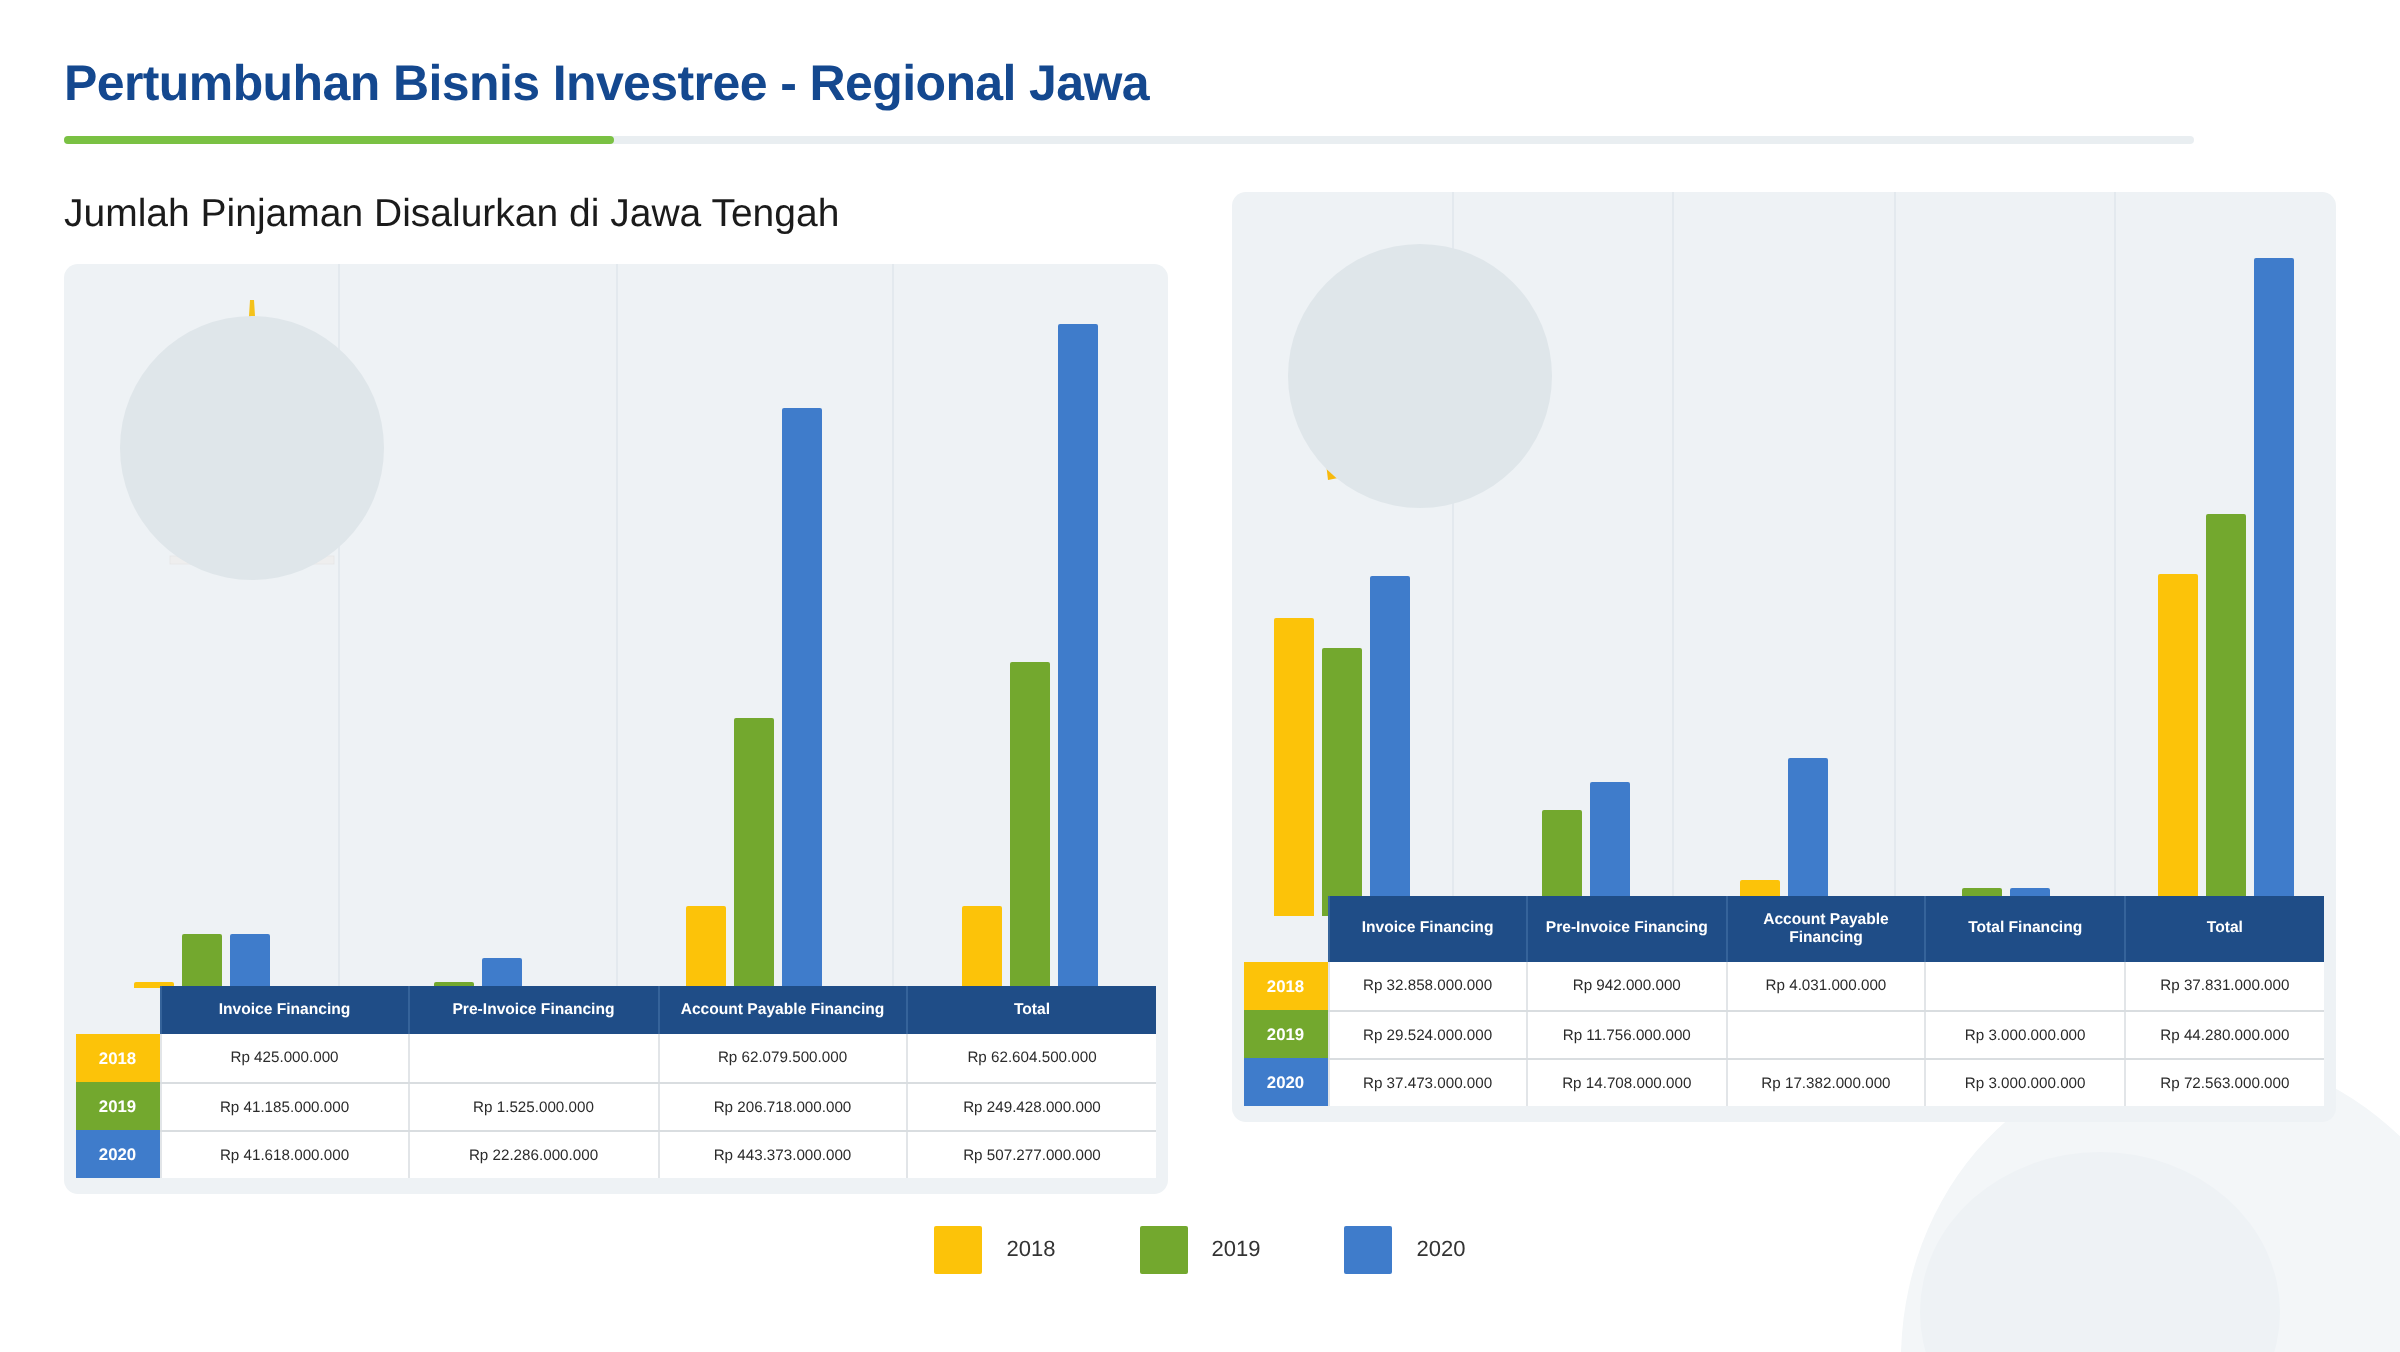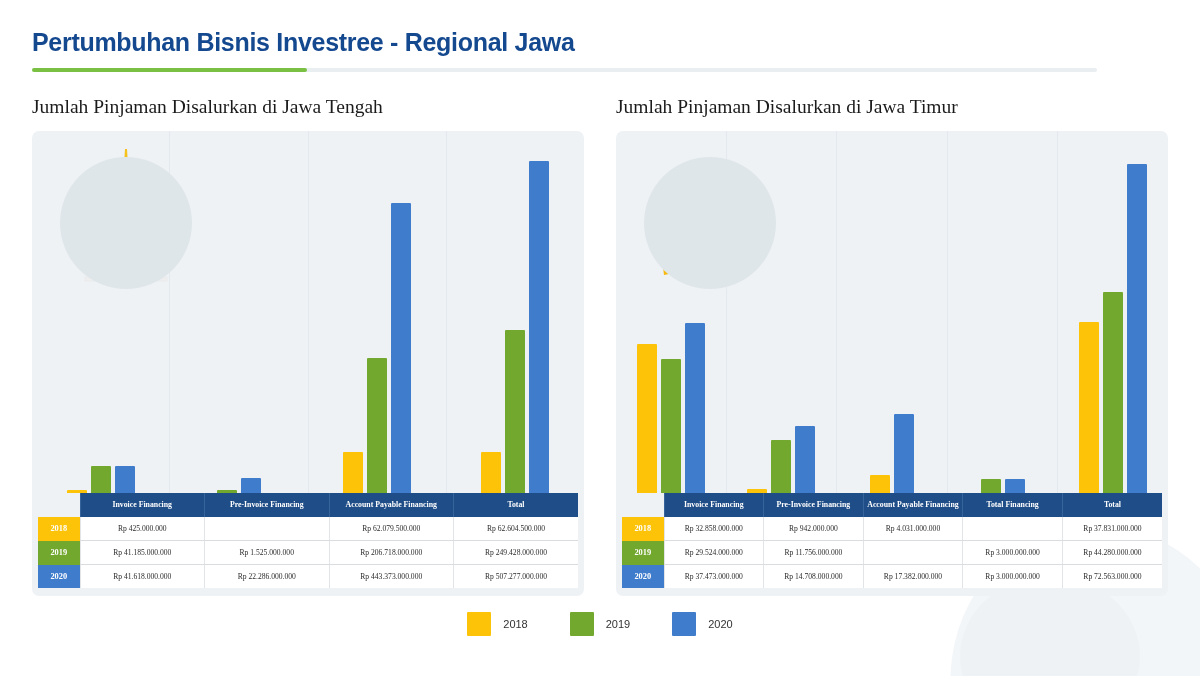--- a/index.html
+++ b/index.html
@@ -61,21 +61,20 @@
     border-radius: 2px;
   }
 
   
   .panels {
     position: relative;
     z-index: 2;
     display: flex;
     gap: 32px;
     padding: 24px 32px 0 32px;
-    font-family: Liberation Serif, serif;
   }
   .panel { flex: 1 1 0; min-width: 0; }
   .panel-title {
     font-size: 19.5px;
     color: #1b1b1b;
     margin-bottom: 13px;
     white-space: nowrap;
   }
 
   .card {
@@ -315,21 +314,20 @@
                 <td>Rp 443.373.000.000</td>
                 <td>Rp 507.277.000.000</td>
               </tr>
             </tbody>
           </table>
       </div>
     </div>
   </div>
 
   <div class="panel">
-    <div class="panel-title">Jumlah Pinjaman Disalurkan di Jawa Timur</div>
     <div class="card">
 
       <div class="plot" id="plot1">
           <div class="plot-col">
             <div class="bar y2018" title="Invoice Financing 2018" style="height: 148.956px;"></div>
             <div class="bar y2019" title="Invoice Financing 2019" style="height: 133.842px;"></div>
             <div class="bar y2020" title="Invoice Financing 2020" style="height: 169.878px;"></div>
           </div>
           <div class="plot-col">
             <div class="bar y2018" title="Pre-Invoice Financing 2018" style="height: 4.2704px;"></div>

